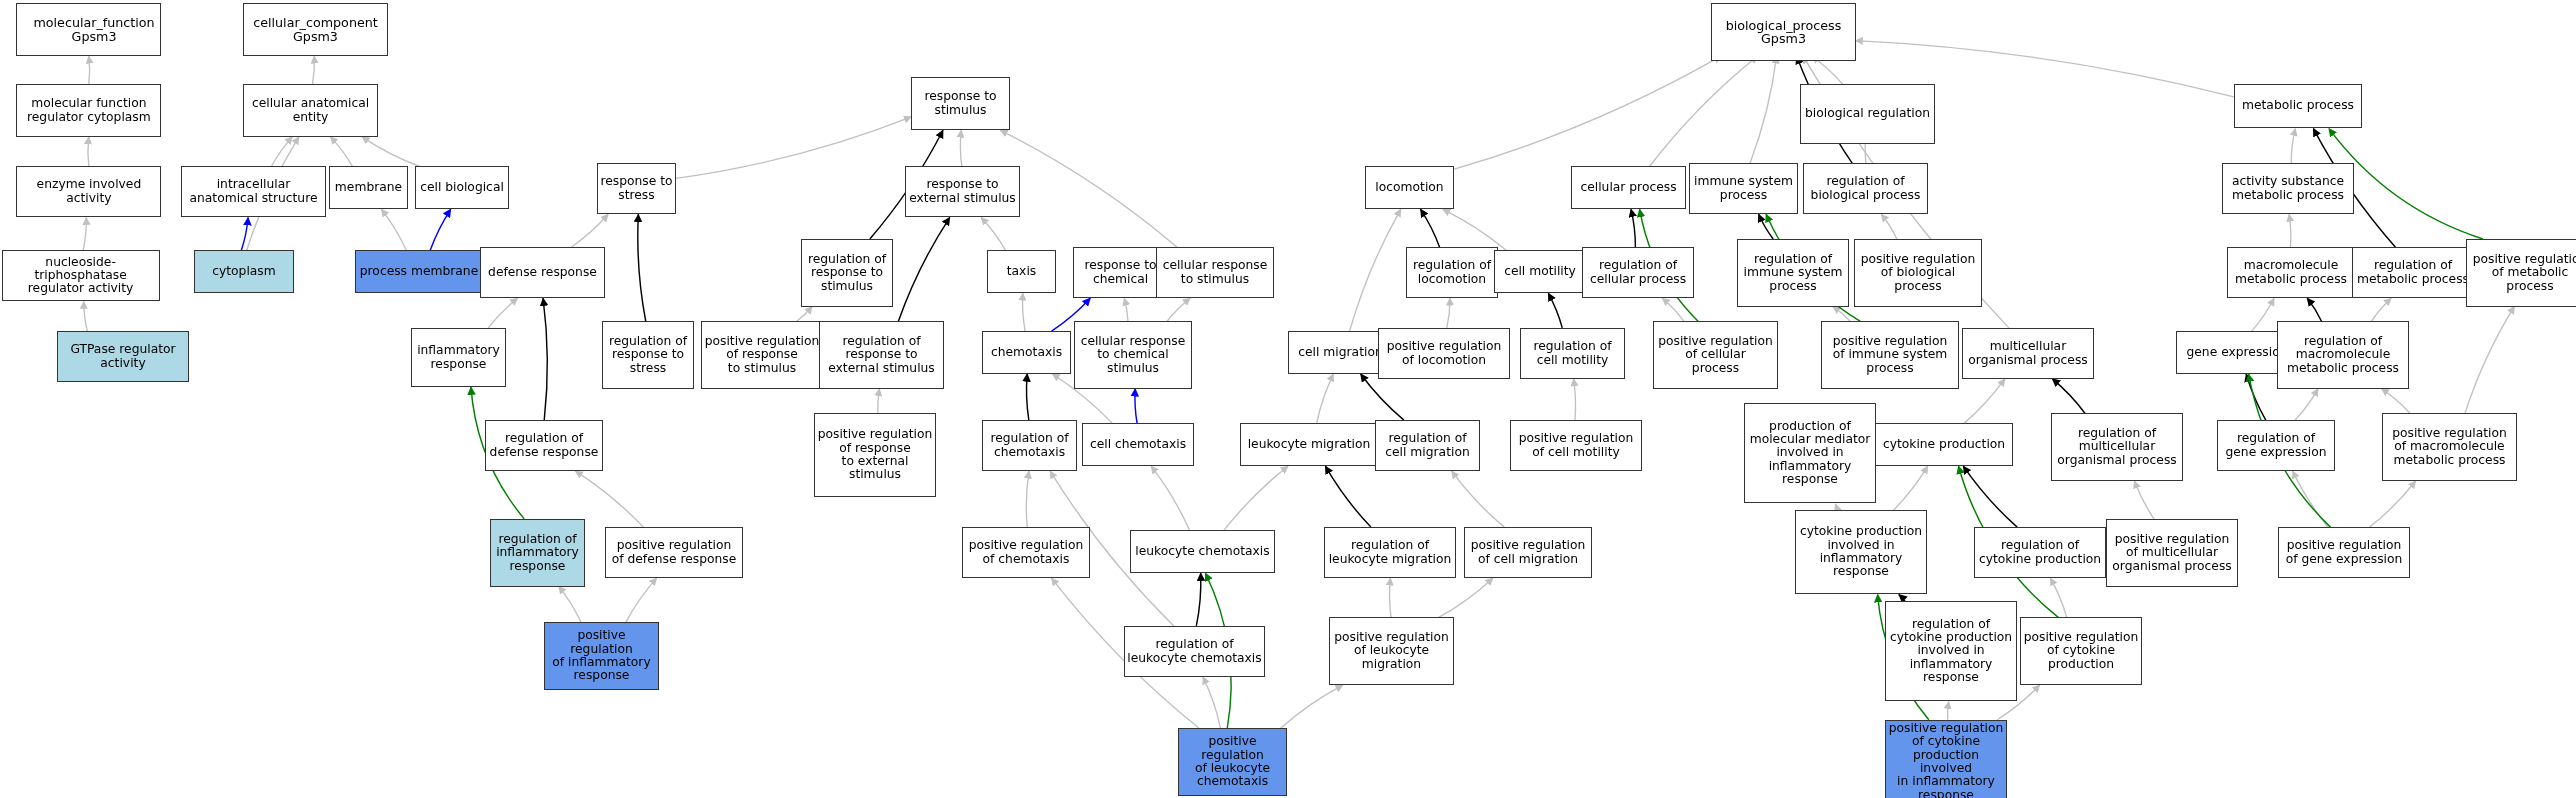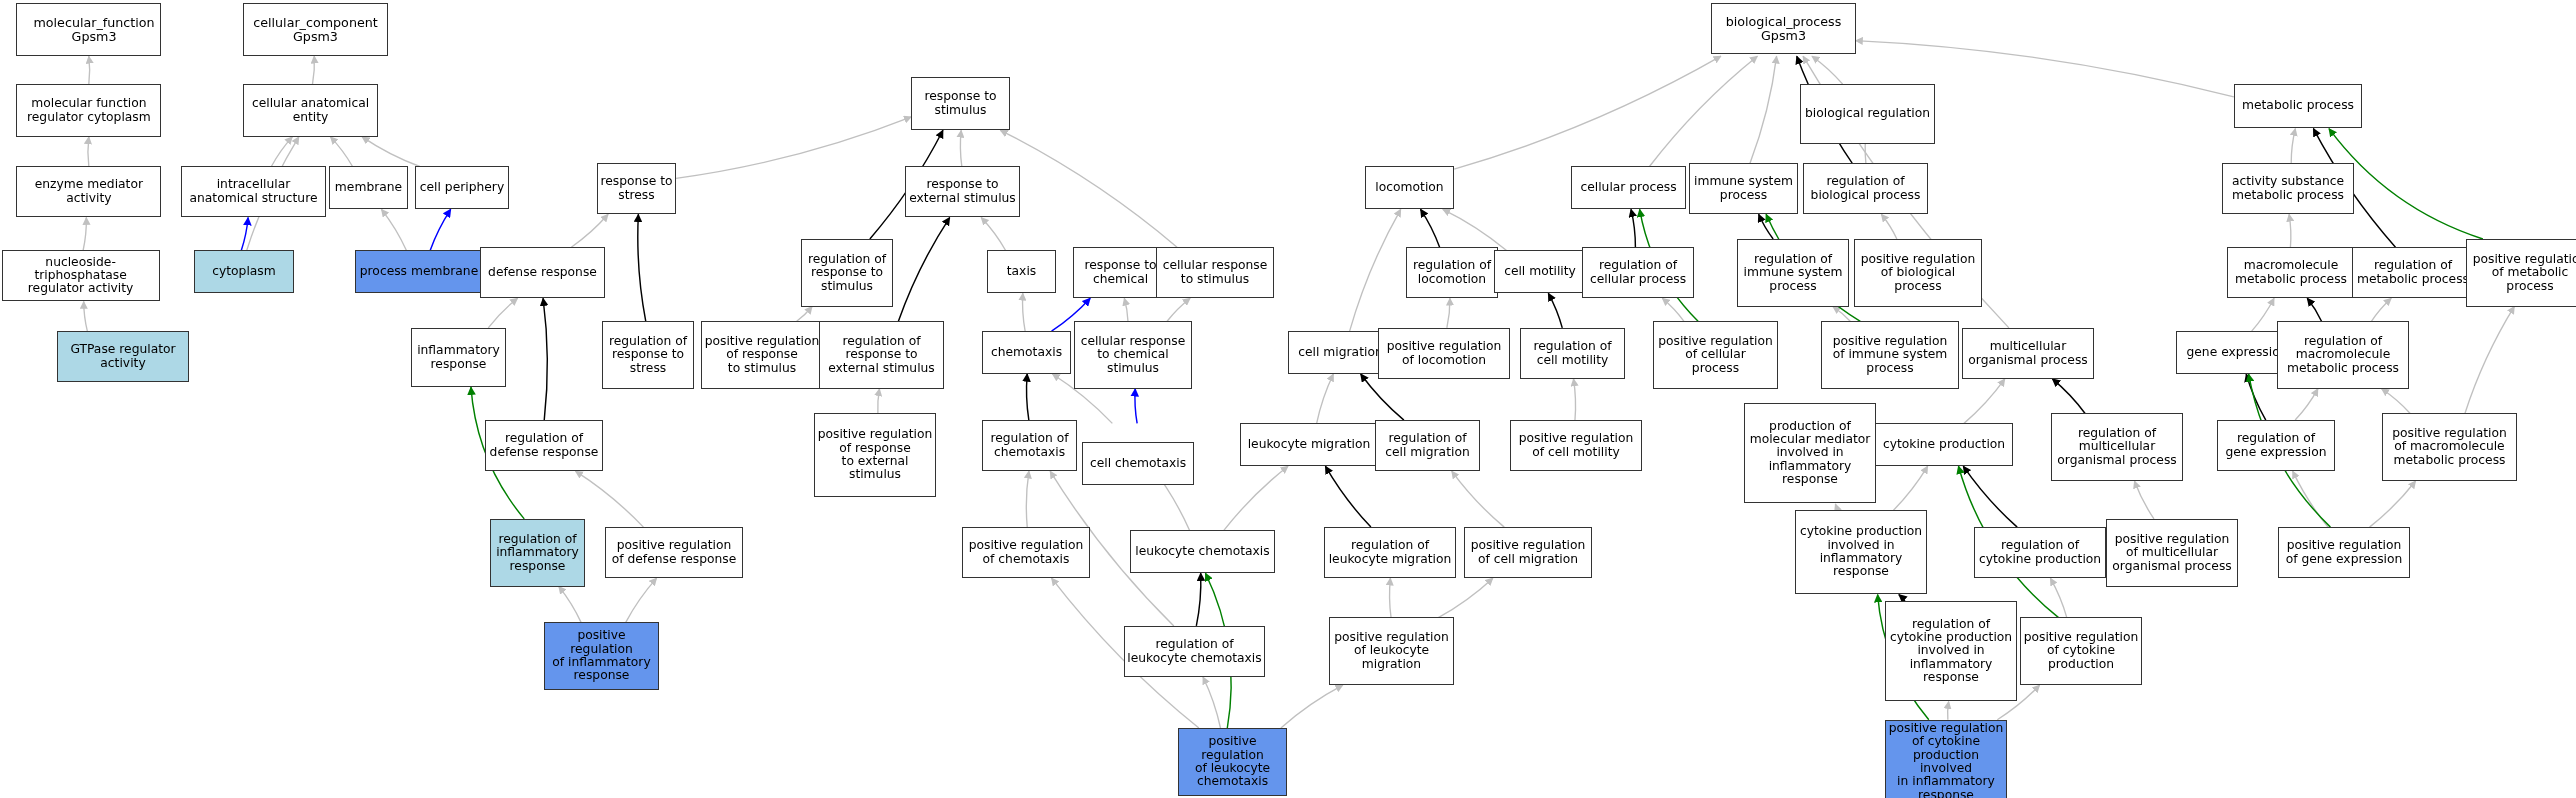--- a/index.html
+++ b/index.html
@@ -148,34 +148,34 @@
       <path d="M 2678.308751229105 496.32989690721655 Q 2663.4753912558663 470.46802299060306 2655.181907571288 441.83092783505157" fill="none" stroke="#000000" stroke-width="1.7" marker-end="url(#arw-part_of)"></path>
       <path d="M 2713.030303030303 496.32989690721655 Q 2728.683533062585 479.4512964698532 2739.89898989899 459.34845360824744" fill="none" stroke="#c0c0c0" stroke-width="1.6" marker-end="url(#arw-is_a)"></path>
       <path d="M 2751.8226495726494 622.8453608247422 Q 2727.0015830469642 592.2587523129791 2710.121794871795 556.6680412371135" fill="none" stroke="#c0c0c0" stroke-width="1.6" marker-end="url(#arw-is_a)"></path>
       <path d="M 2800.972222222222 622.8453608247422 Q 2831.4643825887742 598.8625429553265 2855.416666666667 568.3463917525773" fill="none" stroke="#c0c0c0" stroke-width="1.6" marker-end="url(#arw-is_a)"></path>
       <path d="M 2754.7096479195247 622.8453608247422 Q 2677.3762823997477 547.8168823271534 2657.9675354366714 441.83092783505157" fill="none" stroke="#008000" stroke-width="1.7" marker-end="url(#arw-regulates)"></path>
     </svg>
 <div class="node root" style="left: 16.4px; top: 3.3px; width: 145px; height: 53px; padding-left: 12px;"><span>molecular_function
 Gpsm3</span></div>
     <div class="node root" style="left: 243px; top: 3.3px; width: 145px; height: 53px;"><span>cellular_component
 Gpsm3</span></div>
-    <div class="node root" style="left: 1711px; top: 3.3px; width: 145px; height: 51px;"><span>biological_process
+    <div class="node root" style="left: 1711px; top: 3.3px; width: 145px; height: 58px;"><span>biological_process
 Gpsm3</span></div>
     <div class="node" style="left: 16.4px; top: 84px; width: 145px; height: 53px;"><span>molecular function
 regulator cytoplasm</span></div>
     <div class="node" style="left: 243px; top: 84px; width: 135px; height: 53px;"><span>cellular anatomical
 entity</span></div>
     <div class="node" style="left: 1800px; top: 84px; width: 135px; height: 60px;"><span>biological regulation</span></div>
     <div class="node" style="left: 2234px; top: 84px; width: 128px; height: 44px;"><span>metabolic process</span></div>
-    <div class="node" style="left: 16.4px; top: 166px; width: 145px; height: 51px;"><span>enzyme mediator
+    <div class="node" style="left: 16.4px; top: 166px; width: 145px; height: 51px;"><span>enzyme involved
 activity</span></div>
     <div class="node" style="left: 181px; top: 166px; width: 145px; height: 51px;"><span>intracellular
 anatomical structure</span></div>
     <div class="node" style="left: 329px; top: 166px; width: 79px; height: 43px;"><span>membrane</span></div>
-    <div class="node" style="left: 415px; top: 166px; width: 94px; height: 43px;"><span>cell periphery</span></div>
+    <div class="node" style="left: 415px; top: 166px; width: 94px; height: 43px;"><span>cell biological</span></div>
     <div class="node" style="left: 597px; top: 163px; width: 79px; height: 51px;"><span>response to
 stress</span></div>
     <div class="node" style="left: 911px; top: 77px; width: 99px; height: 53px;"><span>response to
 stimulus</span></div>
     <div class="node" style="left: 905px; top: 166px; width: 115px; height: 51px;"><span>response to
 external stimulus</span></div>
     <div class="node" style="left: 1365px; top: 166px; width: 89px; height: 43px;"><span>locomotion</span></div>
     <div class="node" style="left: 1571px; top: 166px; width: 115px; height: 43px;"><span>cellular process</span></div>
     <div class="node" style="left: 1689px; top: 163px; width: 109px; height: 51px;"><span>immune system
 process</span></div>
@@ -252,21 +252,21 @@
 of macromolecule
 metabolic process</span></div>
     <div class="node" style="left: 485px; top: 420px; width: 118px; height: 51px;"><span>regulation of
 defense response</span></div>
     <div class="node" style="left: 814px; top: 413px; width: 122px; height: 84px;"><span>positive regulation
 of response
 to external
 stimulus</span></div>
     <div class="node" style="left: 982px; top: 420px; width: 95px; height: 51px;"><span>regulation of
 chemotaxis</span></div>
-    <div class="node" style="left: 1082px; top: 423px; width: 112px; height: 43px; margin-top: 19px;"><span>cell chemotaxis</span></div>
+    <div class="node" style="left: 1082px; top: 423px; width: 112px; height: 43px;"><span>cell chemotaxis</span></div>
     <div class="node" style="left: 1240px; top: 423px; width: 138px; height: 43px;"><span>leukocyte migration</span></div>
     <div class="node" style="left: 1375px; top: 420px; width: 105px; height: 51px;"><span>regulation of
 cell migration</span></div>
     <div class="node" style="left: 1510px; top: 420px; width: 132px; height: 51px;"><span>positive regulation
 of cell motility</span></div>
     <div class="node" style="left: 1744px; top: 403px; width: 132px; height: 100px;"><span>production of
 molecular mediator
 involved in
 inflammatory
 response</span></div>

